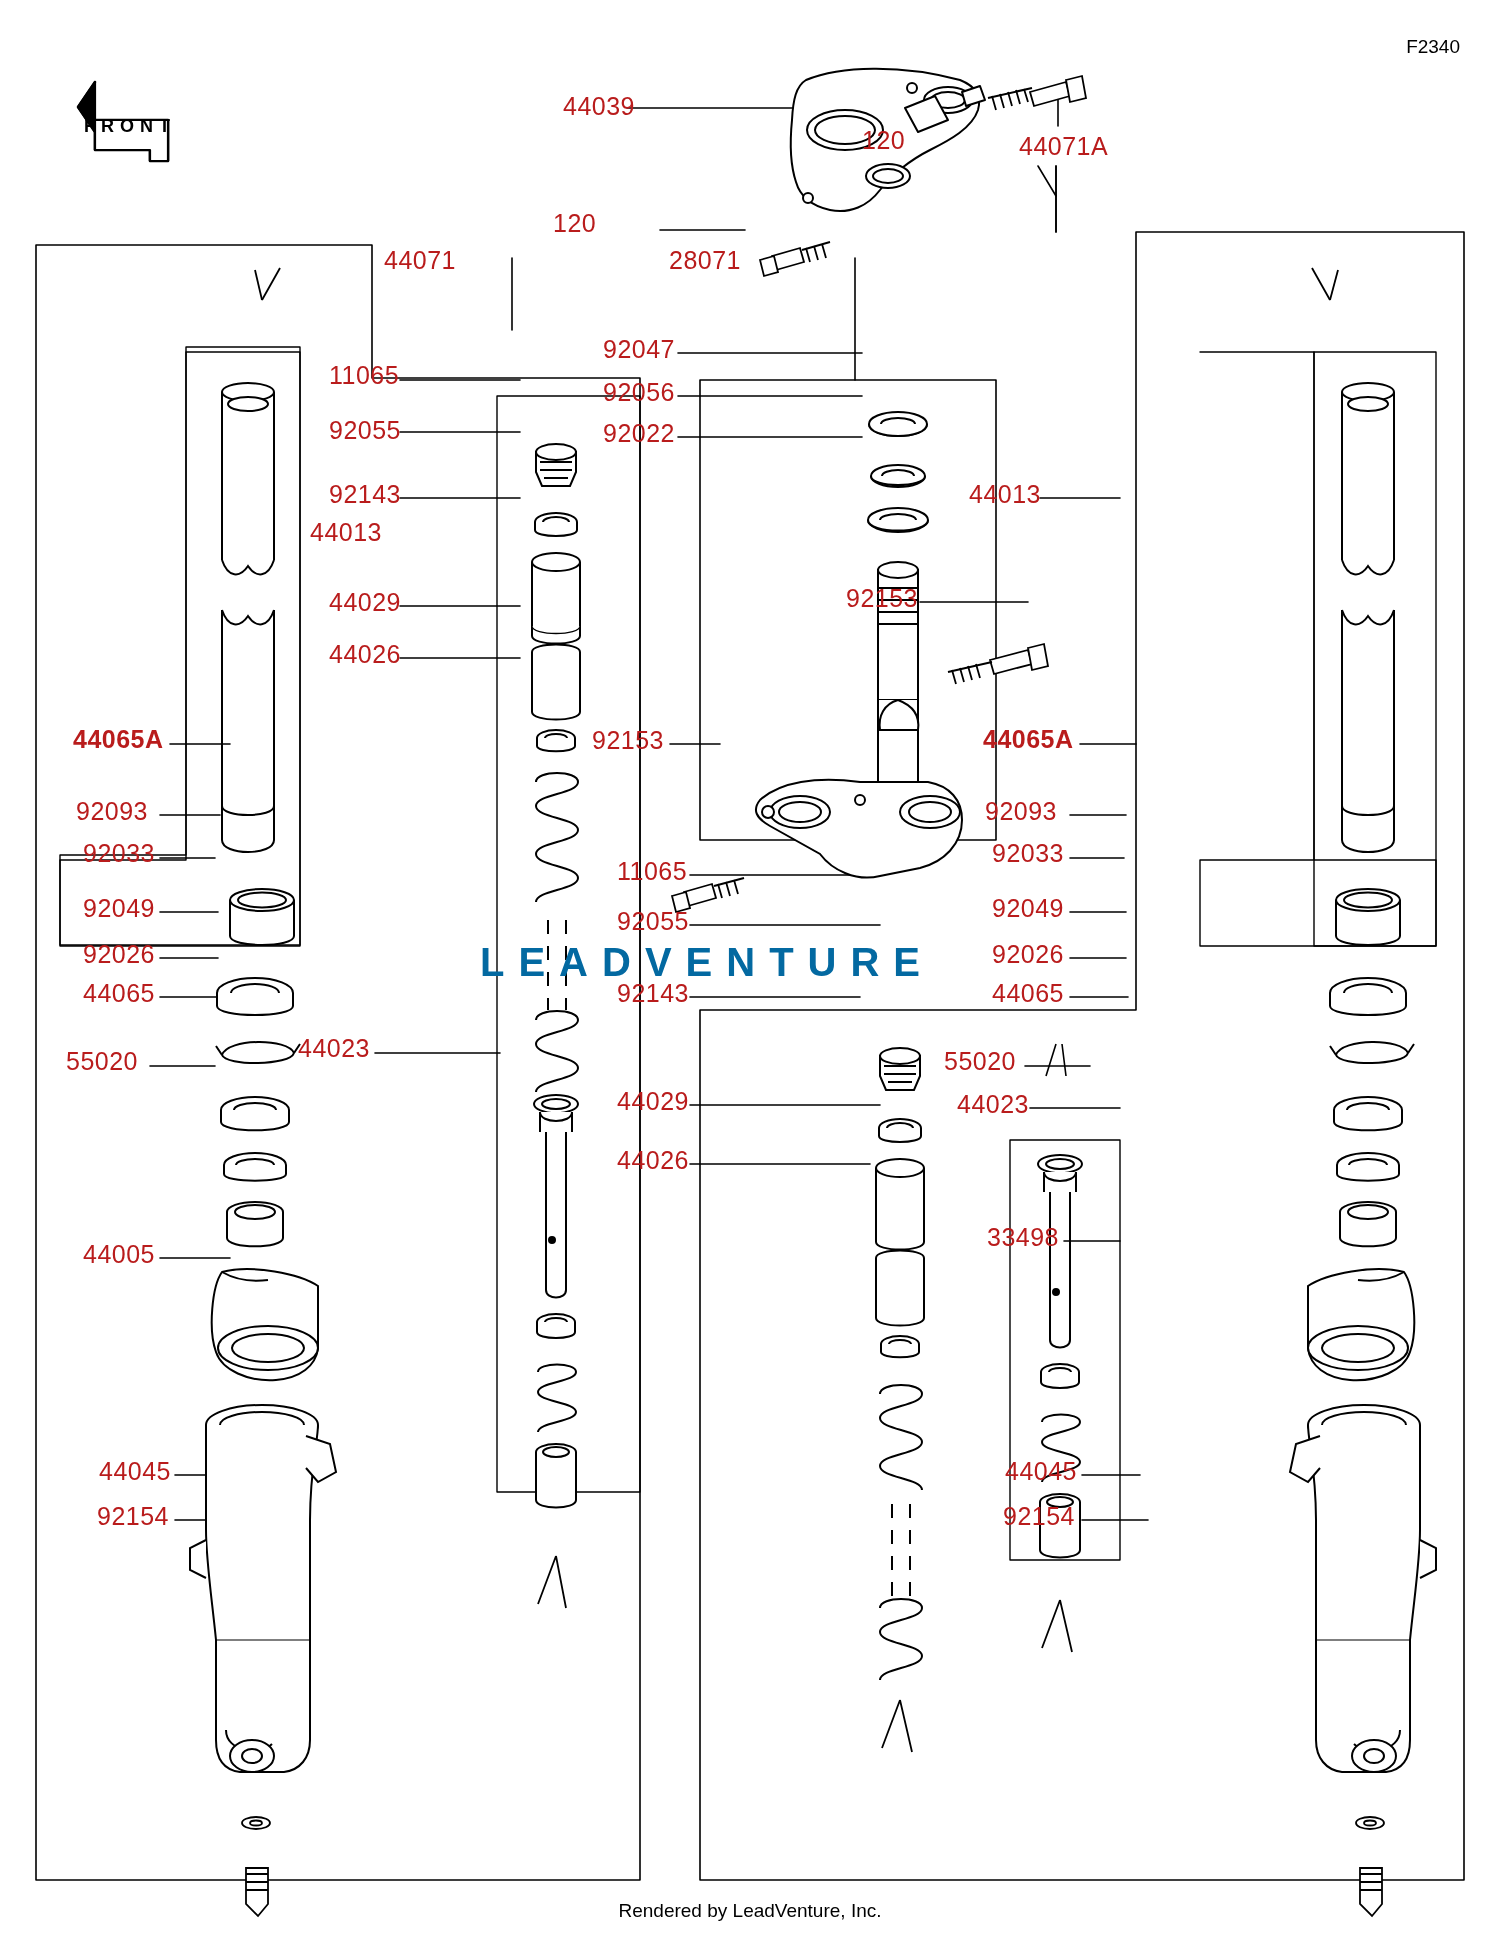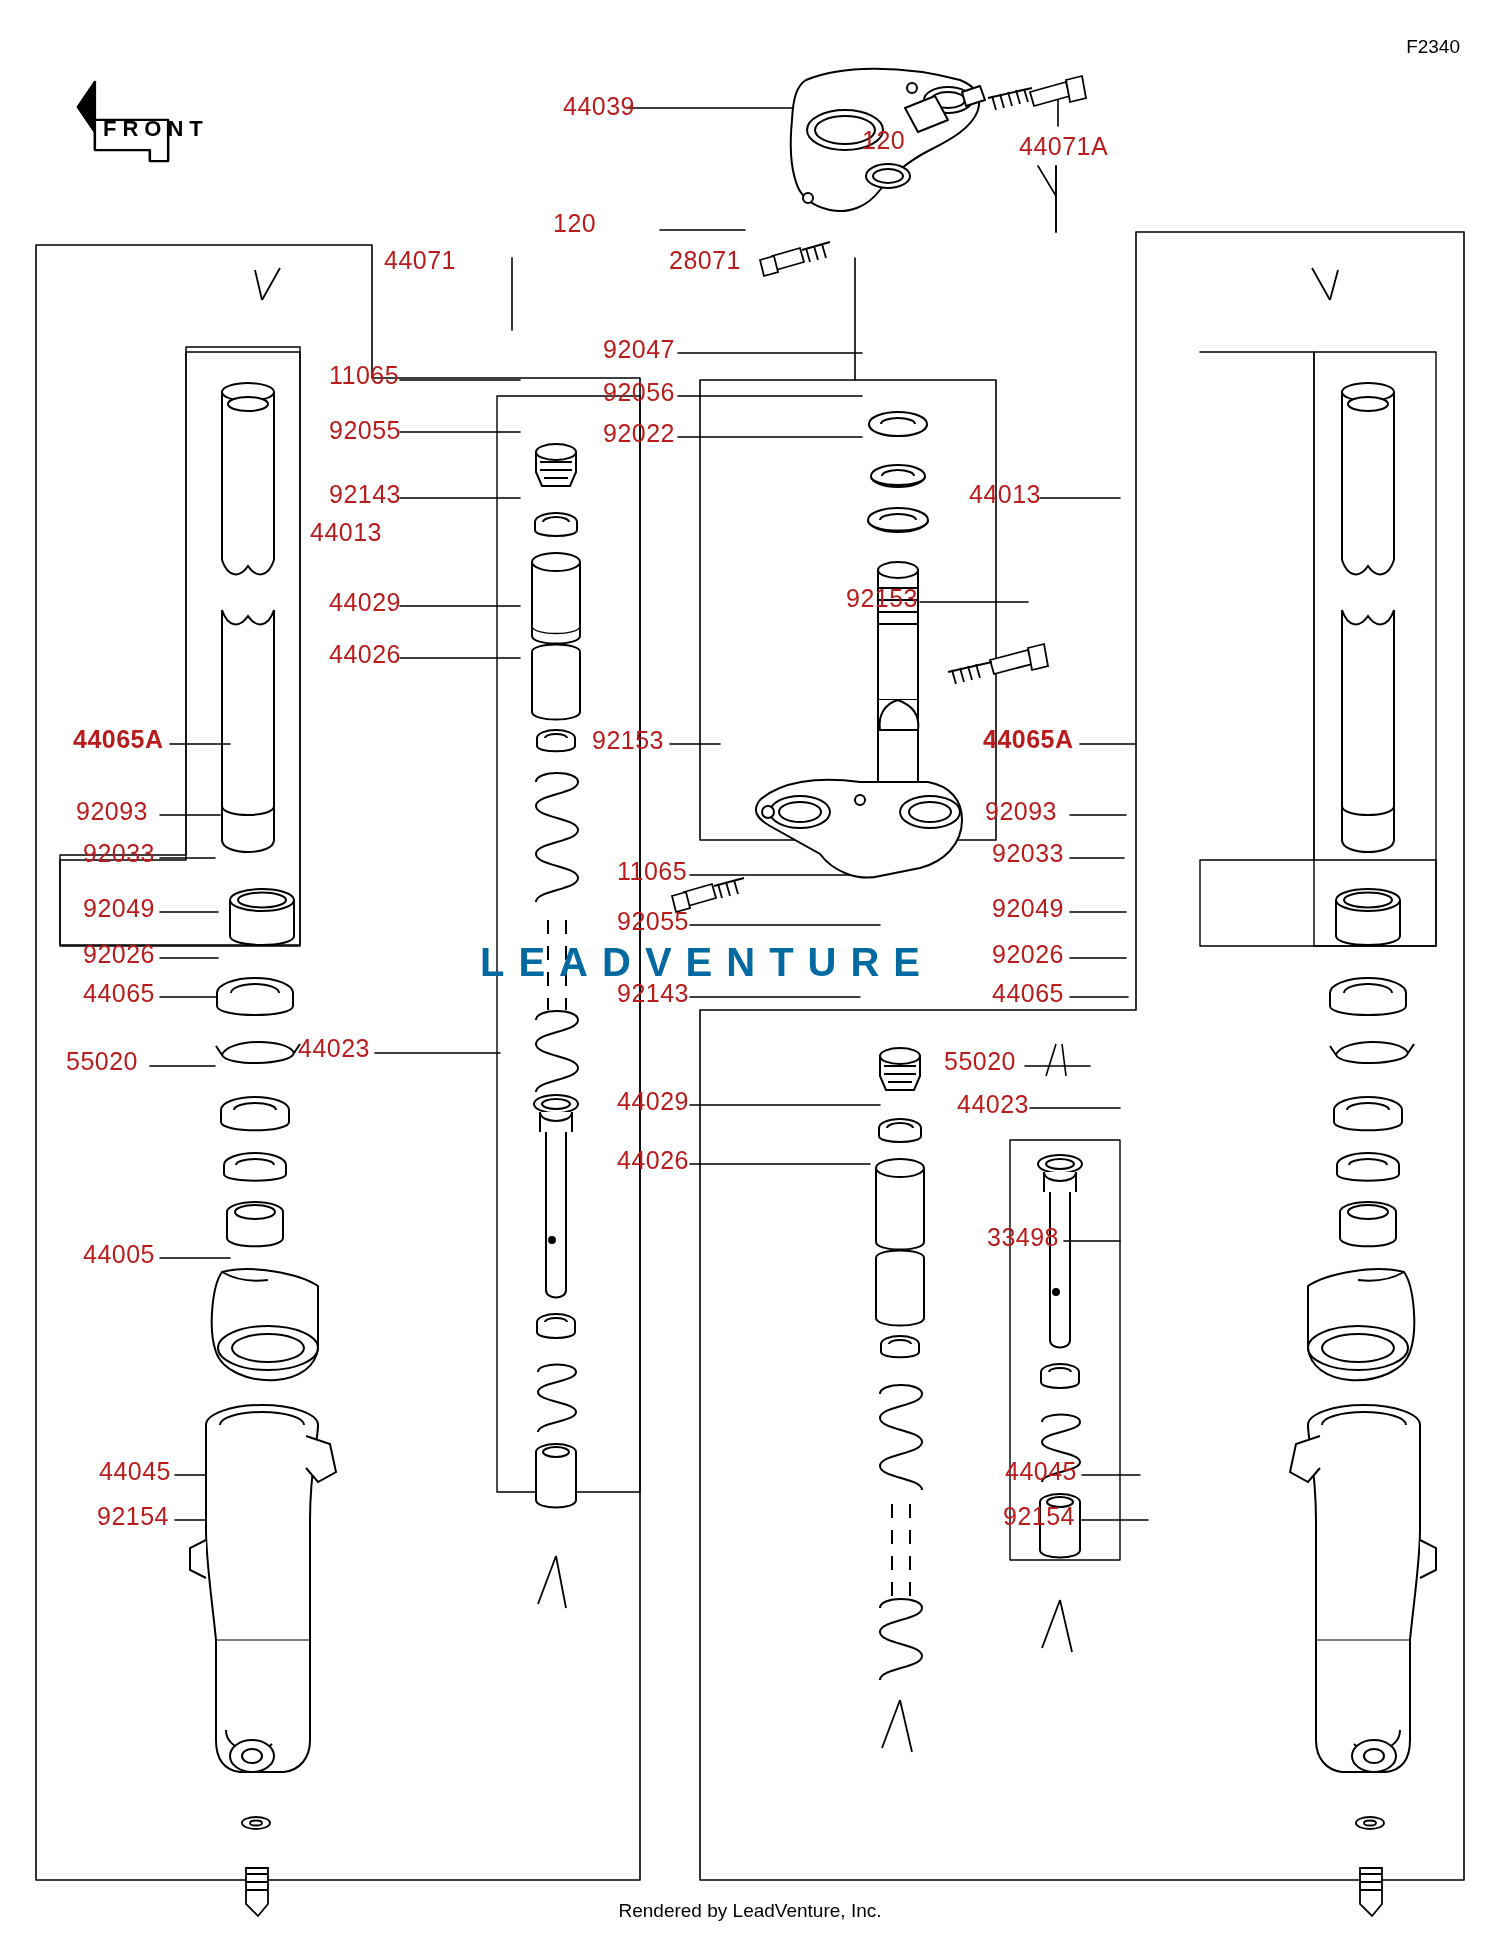--- a/index.html
+++ b/index.html
@@ -4,21 +4,21 @@
 <style>
   html,body{margin:0;padding:0;background:#ffffff;}
   body{width:1500px;height:1938px;position:relative;font-family:"Liberation Sans",sans-serif;color:#000;overflow:hidden;}
   #sheet{position:absolute;inset:0;}
   .lbl{position:absolute;font-size:25px;letter-spacing:.5px;color:#b91c1c;white-space:nowrap;}
   .lbl.b{font-weight:bold;}
   .diagcode{position:absolute;font-size:19px;right:40px;top:36px;}
   .footer{position:absolute;bottom:16px;left:0;width:100%;text-align:center;font-size:19px;margin-top:12px;}
   svg{position:absolute;left:0;top:0;}
   .wm{position:absolute;left:480px;top:940px;font-size:40px;letter-spacing:14px;color:#0369a1;font-weight:bold;}
-  .front-text{position:absolute;left:84px;top:116px;font-size:22px;font-weight:bold;letter-spacing:6px;transform:rotate(0deg);margin-left:19px;}
+  .front-text{position:absolute;left:84px;top:116px;font-size:18px;font-weight:bold;letter-spacing:6px;transform:rotate(0deg);}
 </style>
 </head>
 <body>
 
 <div id="sheet">
 
   <div class="diagcode">F2340</div>
 
   <svg width="1500" height="1938" viewBox="0 0 1500 1938">
     <g fill="none" stroke="#000" stroke-width="2.2" stroke-linejoin="round" stroke-linecap="round">

